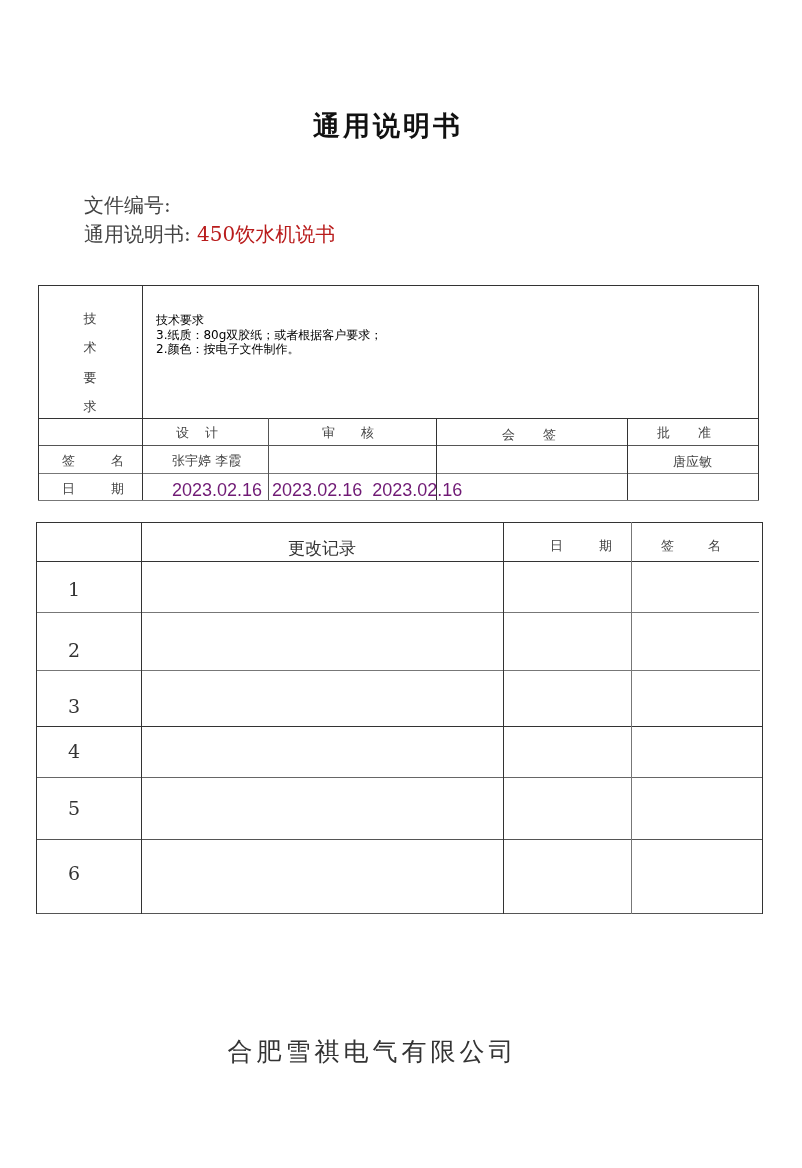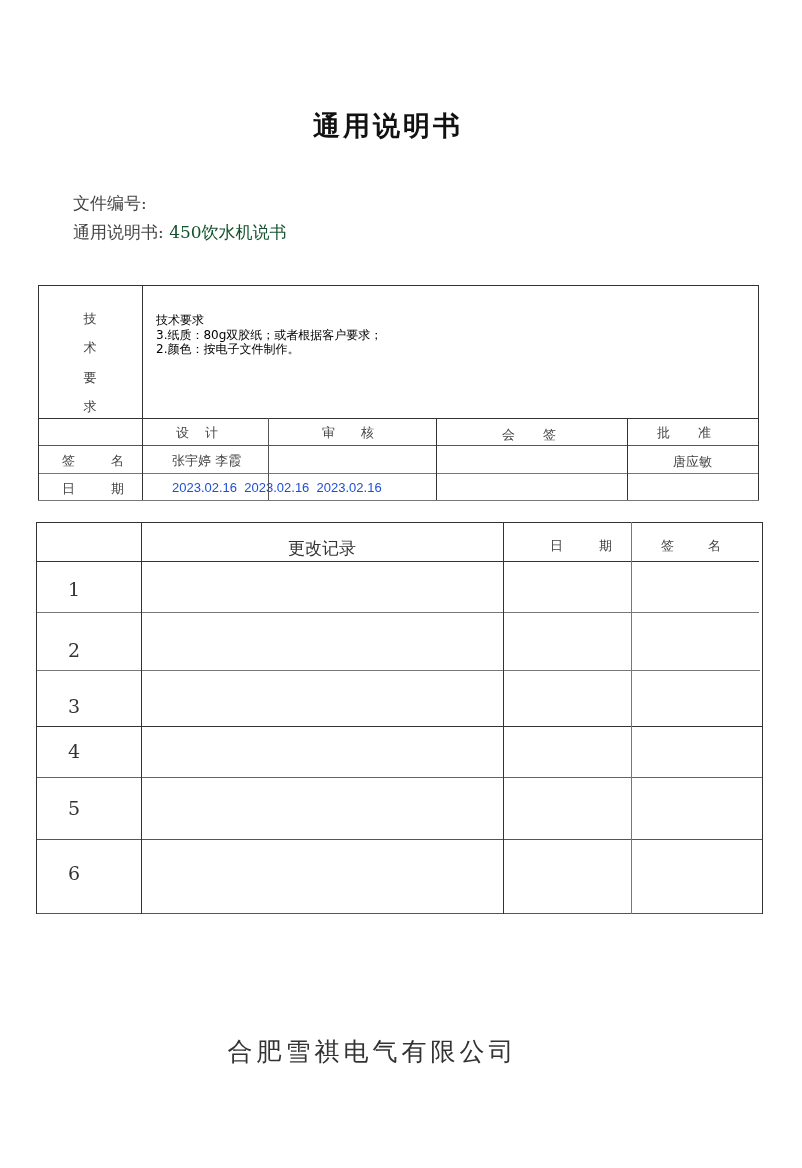--- a/index.html
+++ b/index.html
@@ -1,30 +1,30 @@
 <!DOCTYPE html>
 <html><head>
 <meta charset="utf-8">
 <style>
   html, body { margin: 0; padding: 0; background: #ffffff; }
   body { width: 802px; height: 1168px; position: relative; overflow: hidden;
          font-family: "DejaVu Serif", "Liberation Serif", serif; color: #222; }
   .abs { position: absolute; }
   .title { left: 0; width: 776px; top: 108px; text-align: center; font-size: 27px;
            font-family: "DejaVu Sans", sans-serif; font-weight: bold; letter-spacing: 3px; color: #111; }
-  .meta { left: 73px; font-size: 17px; color: #444; }
-  .meta .val { color: #14532d; }
+  .meta { left: 84px; font-size: 20px; color: #444; }
+  .meta .val { color: #b91c1c; }
   .line { position: absolute; background: #333; }
   .h { height: 1px; }
   .v { width: 1px; }
   .t1cell { position: absolute; font-size: 13px; color: #444; text-align: center; }
   .req-label { position: absolute; left: 38px; width: 104px; text-align: center; font-size: 13px; color: #444; }
   .req-text { left: 156px; top: 313px; font-family: "DejaVu Sans", sans-serif; font-size: 12px; line-height: 14.5px; color: #000000; }
   .spaced { letter-spacing: 0; display:flex; justify-content: space-between; }
-  .date-row { font-family: "Liberation Sans", sans-serif; font-size: 13px; color: #1d4ed8; }
+  .date-row { font-family: "Liberation Sans", sans-serif; font-size: 18px; color: #701a75; }
   .t2cell { position: absolute; text-align: center; color: #444; }
   .num { position: absolute; left: 36px; width: 76px; text-align: center; font-size: 19px; color: #333;
          font-family: "DejaVu Serif", serif; }
   .company { left: 0; width: 745px; top: 1035px; text-align: center; font-size: 25px; letter-spacing: 4px; color: #333;
              font-family: "DejaVu Sans", sans-serif; }
 </style>
 </head>
 <body>
 
 <div class="abs title">通用说明书</div>

